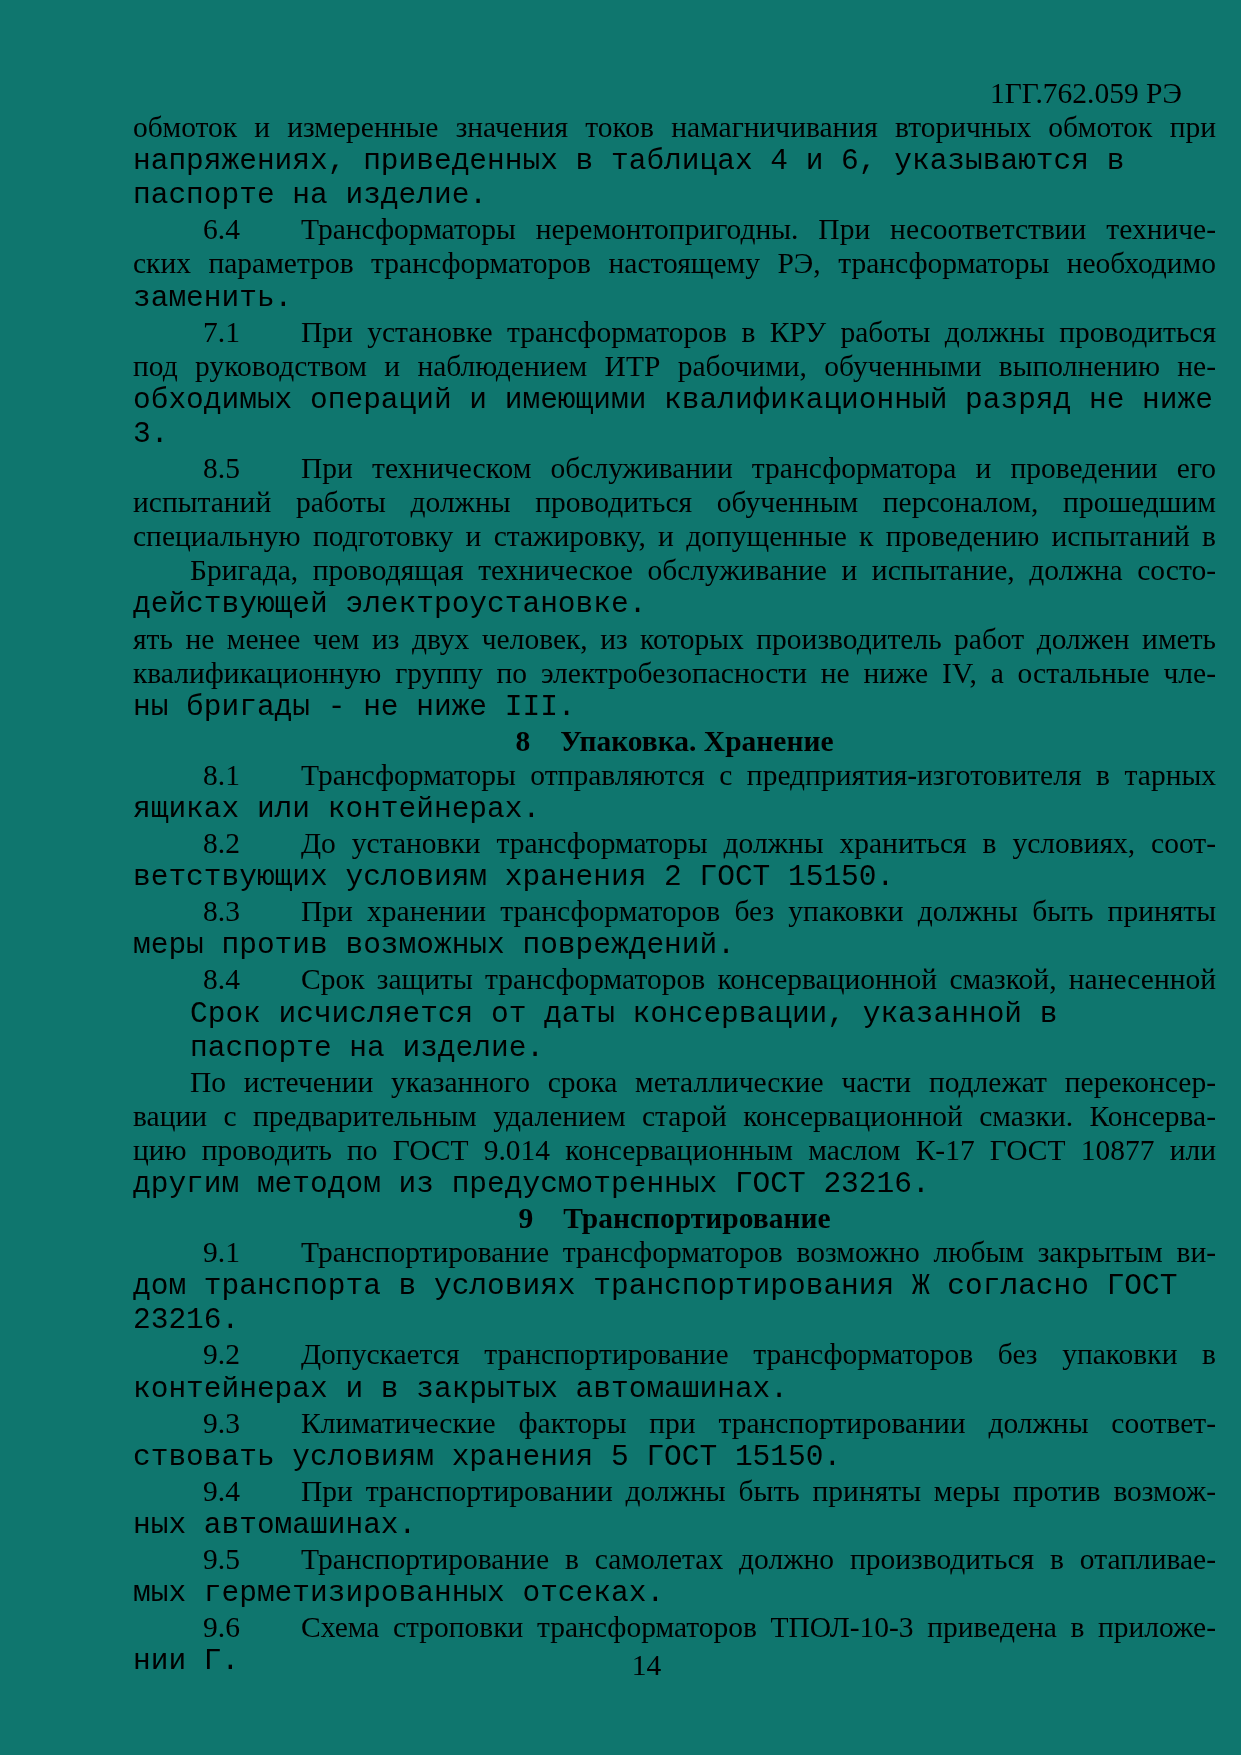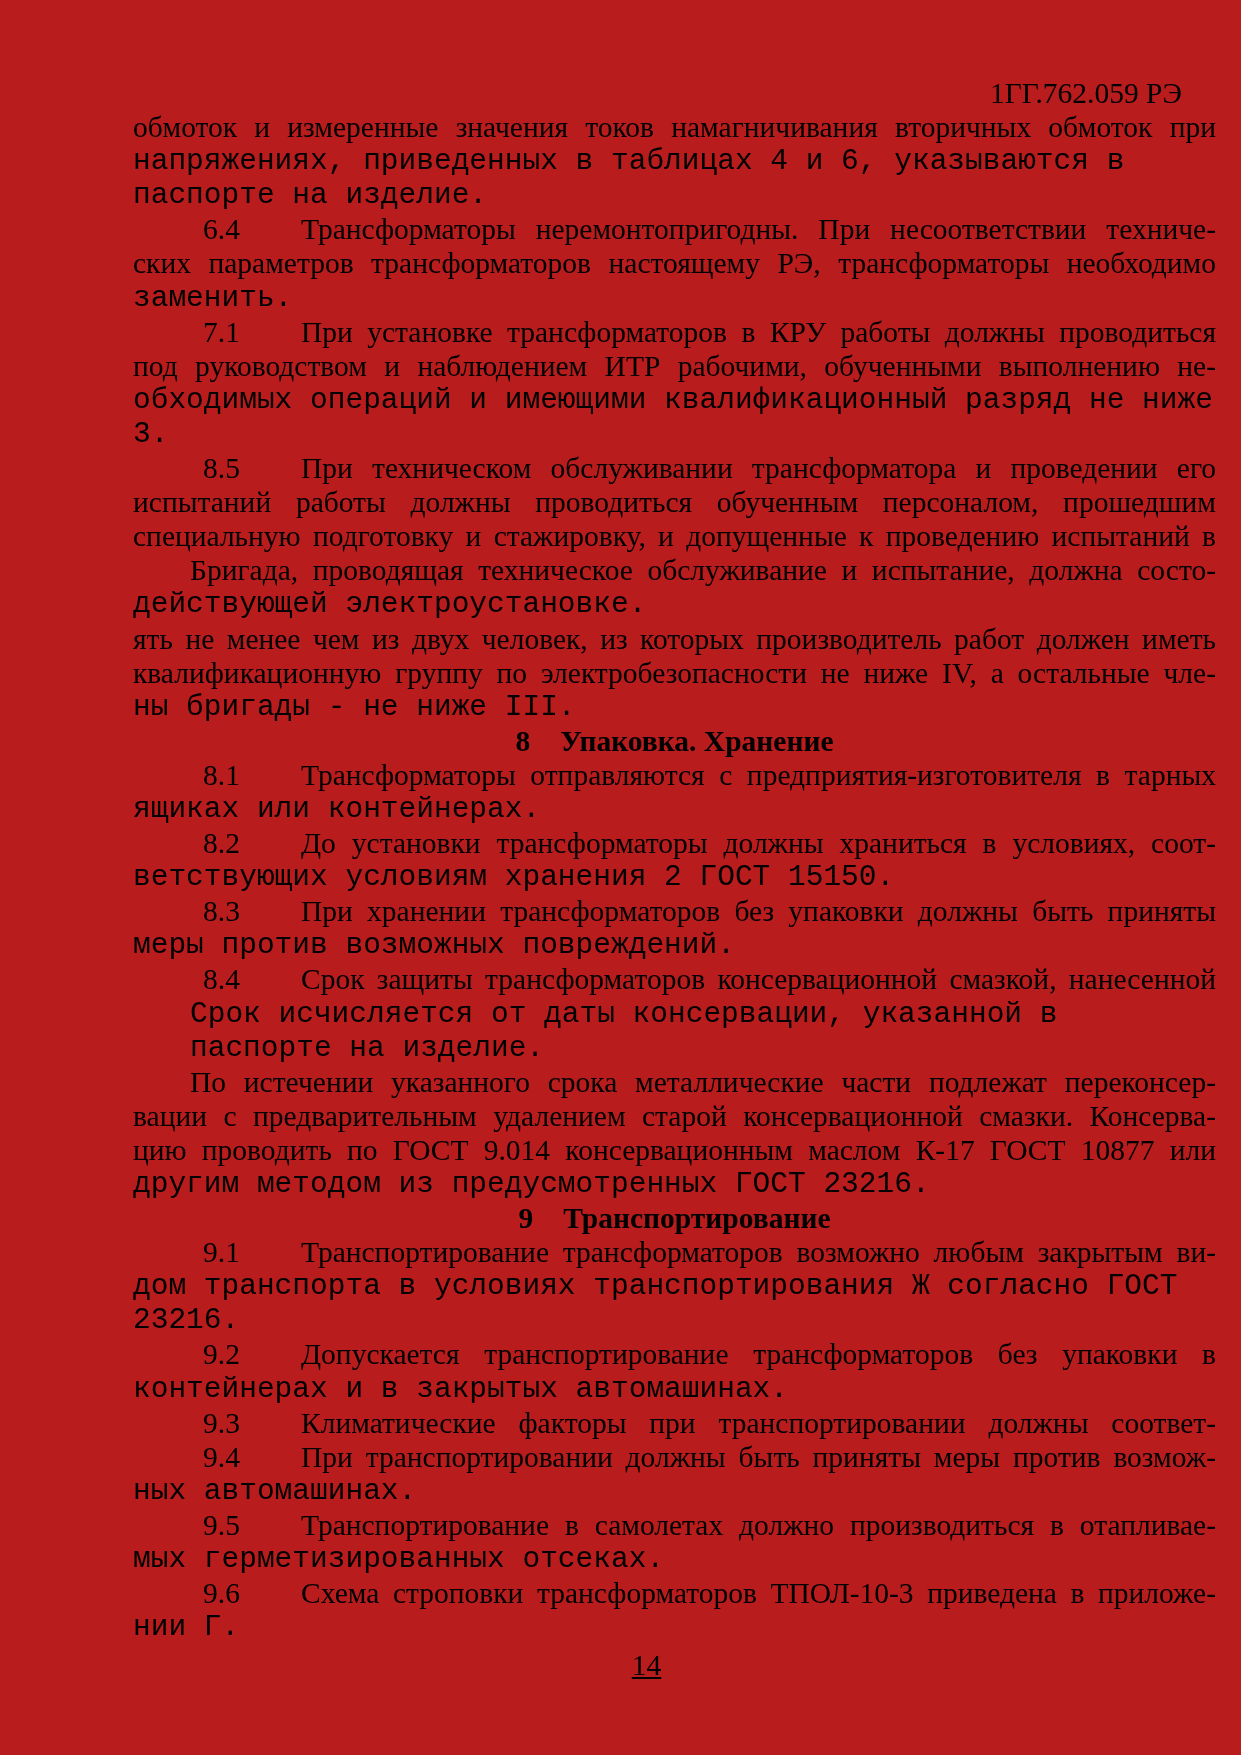--- a/index.html
+++ b/index.html
@@ -4,21 +4,21 @@
 <style>
   html, body {
     margin: 0;
     padding: 0;
     background: #ffffff;
   }
   .page {
     position: relative;
     width: 1241px;
     height: 1755px;
-    background: #b91c1c;
+    background: #0f766e;
     color: #000000;
     font-family: "Liberation Serif", "DejaVu Serif", serif;
     font-size: 29.5px;
     overflow: hidden;
   }
   .content {
     position: absolute;
     left: 133px;
     top: 76px;
     width: 1083px;
@@ -60,21 +60,20 @@
     text-align: right;
     padding-right: 34px;
   }
   .footer {
     position: absolute;
     top: 1648px;
     left: 105px;
     width: 1083px;
     text-align: center;
     line-height: 34.1px;
-    text-decoration: underline;
   }
 </style>
 </head>
 <body>
 
 <div class="page">
   <div class="content">
     <div class="doc-code">1ГГ.762.059 РЭ</div>
     <div>
         <div class="line j">обмоток и измеренные значения токов намагничивания вторичных обмоток при</div>
@@ -105,20 +104,21 @@
         <div class="line j first">По истечении указанного срока металлические части подлежат переконсер-</div>
         <div class="line j">вации с предварительным удалением старой консервационной смазки. Консерва-</div>
         <div class="line j">цию проводить по ГОСТ 9.014 консервационным маслом К-17 ГОСТ 10877 или</div>
         <div class="line l">другим методом из предусмотренных ГОСТ 23216.</div>
         <div class="line heading"><span class="hnum">9</span><span class="hgap"></span><span class="htext">Транспортирование</span></div>
         <div class="line j first"><span class="num">9.1</span>Транспортирование трансформаторов возможно любым закрытым ви-</div>
         <div class="line l">дом транспорта в условиях транспортирования Ж согласно ГОСТ 23216.</div>
         <div class="line j first"><span class="num">9.2</span>Допускается транспортирование трансформаторов без упаковки в</div>
         <div class="line l">контейнерах и в закрытых автомашинах.</div>
         <div class="line j first"><span class="num">9.3</span>Климатические факторы при транспортировании должны соответ-</div>
+        <div class="line l">ствовать условиям хранения 5 ГОСТ 15150.</div>
         <div class="line j first"><span class="num">9.4</span>При транспортировании должны быть приняты меры против возмож-</div>
         <div class="line l">ных автомашинах.</div>
         <div class="line j first"><span class="num">9.5</span>Транспортирование в самолетах должно производиться в отапливае-</div>
         <div class="line l">мых герметизированных отсеках.</div>
         <div class="line j first"><span class="num">9.6</span>Схема строповки трансформаторов ТПОЛ-10-3 приведена в приложе-</div>
         <div class="line l">нии Г.</div>
       </div>
   </div>
   <div class="footer">14</div>
 </div>

